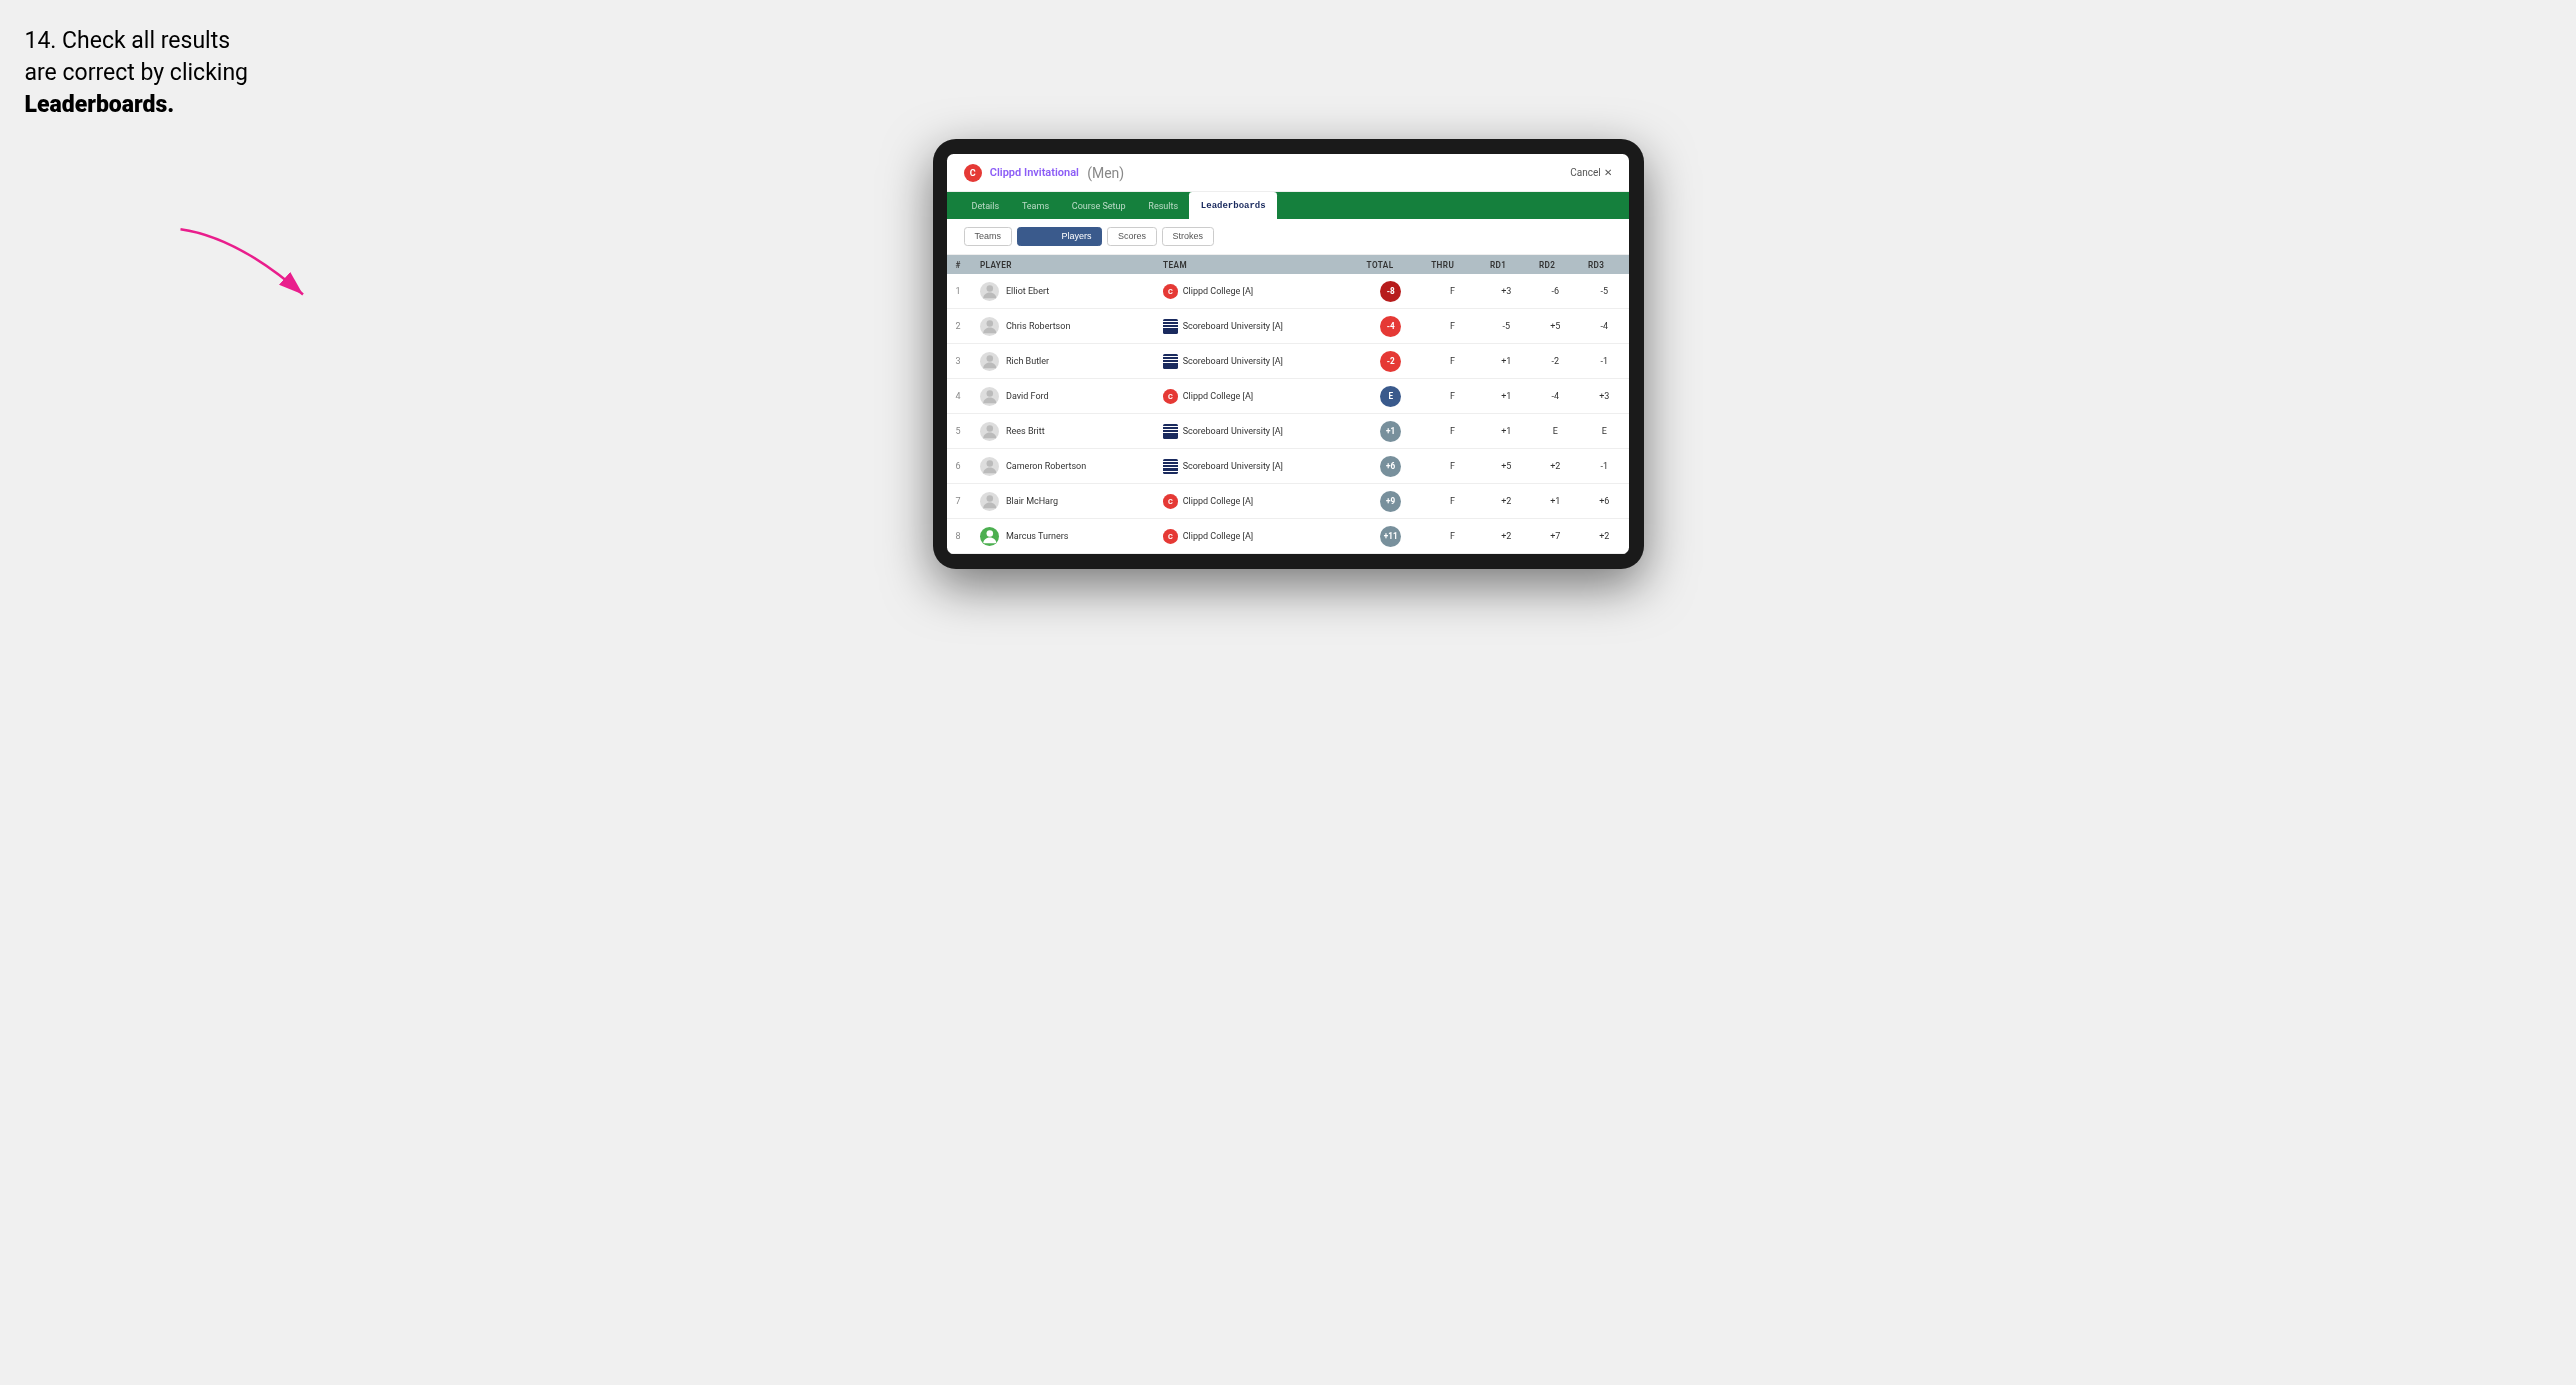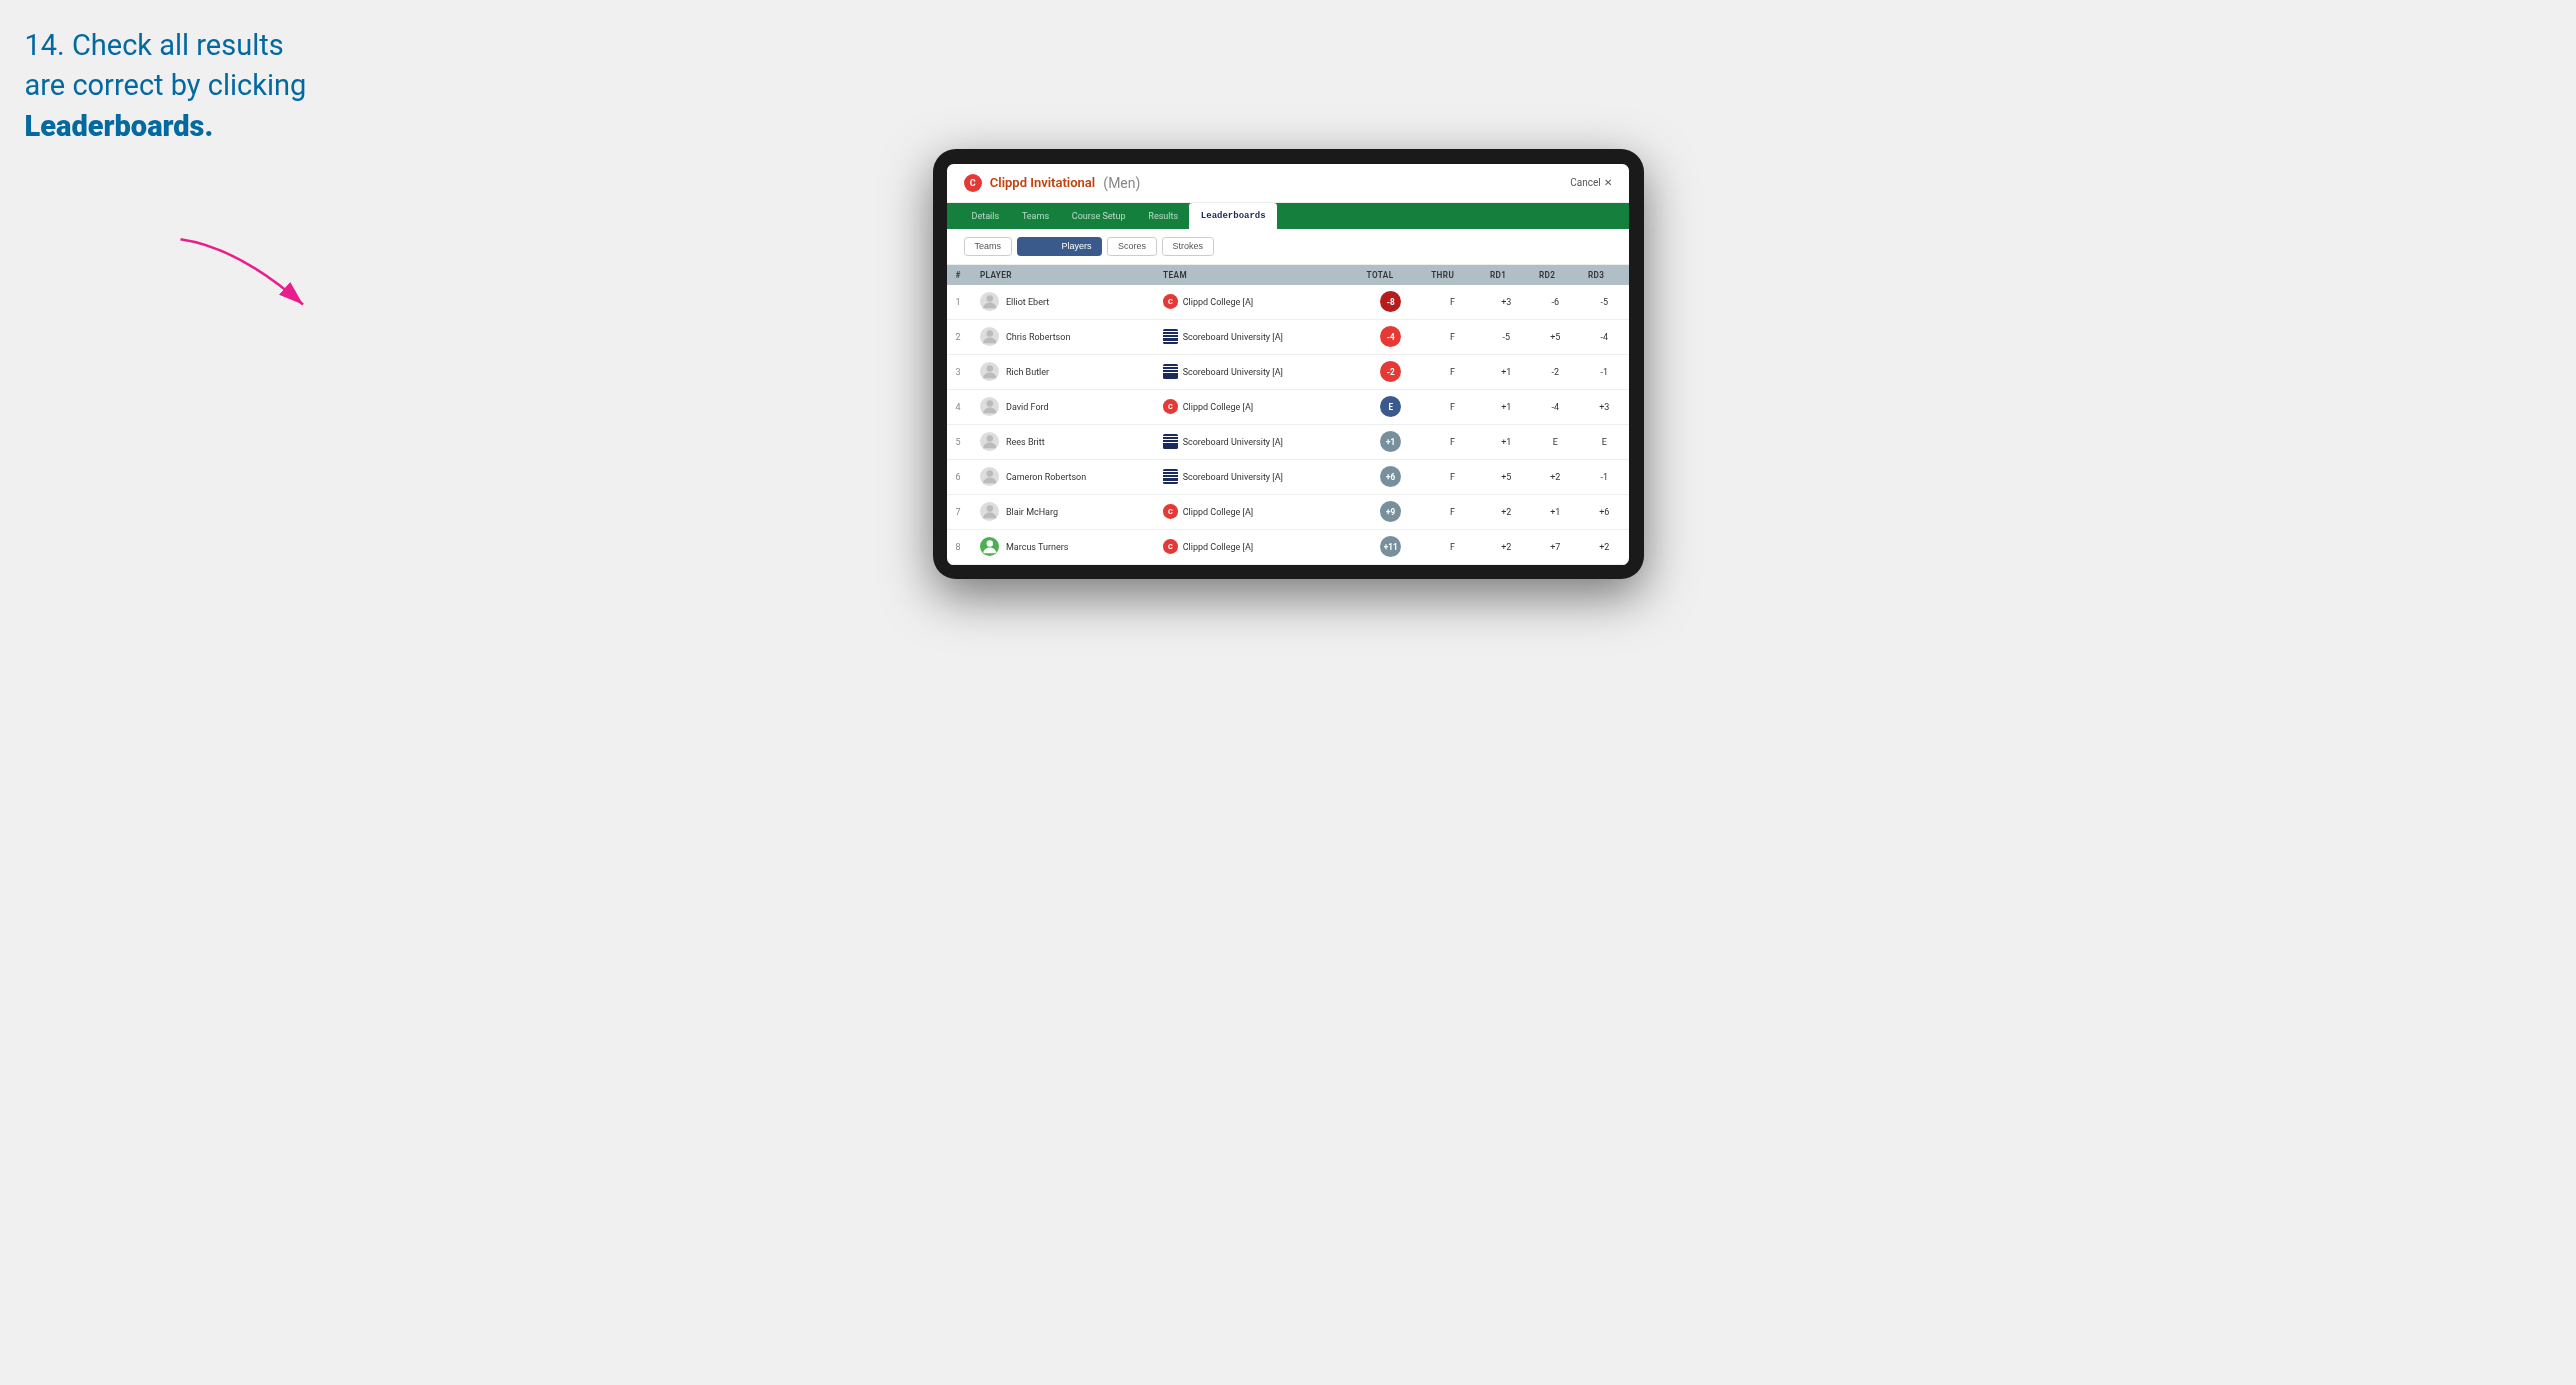--- a/index.html
+++ b/index.html
@@ -4,24 +4,24 @@
   <style>
     * { box-sizing: border-box; margin: 0; padding: 0; }
     body {
       background: #f0f0f0;
       font-family: -apple-system, BlinkMacSystemFont, 'Segoe UI', Roboto, sans-serif;
       min-height: 100vh;
       padding: 24.5px;
     }
 
     .instruction-text {
-      font-size: 29px;
+      font-size: 23px;
       line-height: 1.4;
-      color: #0369a1;
-      margin-bottom: 3px;
+      color: #000000;
+      margin-bottom: 18px;
       max-width: 294px;
     }
     .instruction-text strong { font-weight: 900; }
 
     .device-wrapper {
       display: flex;
       justify-content: center;
       position: relative;
     }
 
@@ -121,23 +121,23 @@
       background: #e53935;
       border-radius: 50%;
       display: flex;
       align-items: center;
       justify-content: center;
       color: #fff;
       font-size: 9px;
       font-weight: bold;
     }
     .tourney-name {
-      font-size: 13px;
+      font-size: 11px;
       font-weight: 600;
-      color: #c2410c;
+      color: #8b5cf6;
       text-align: right;
     }
     .tourney-gender {
       font-size: 14px;
       color: #888;
     }
     .cancel-btn {
       font-size: 10px;
       color: #555;
       cursor: pointer;

